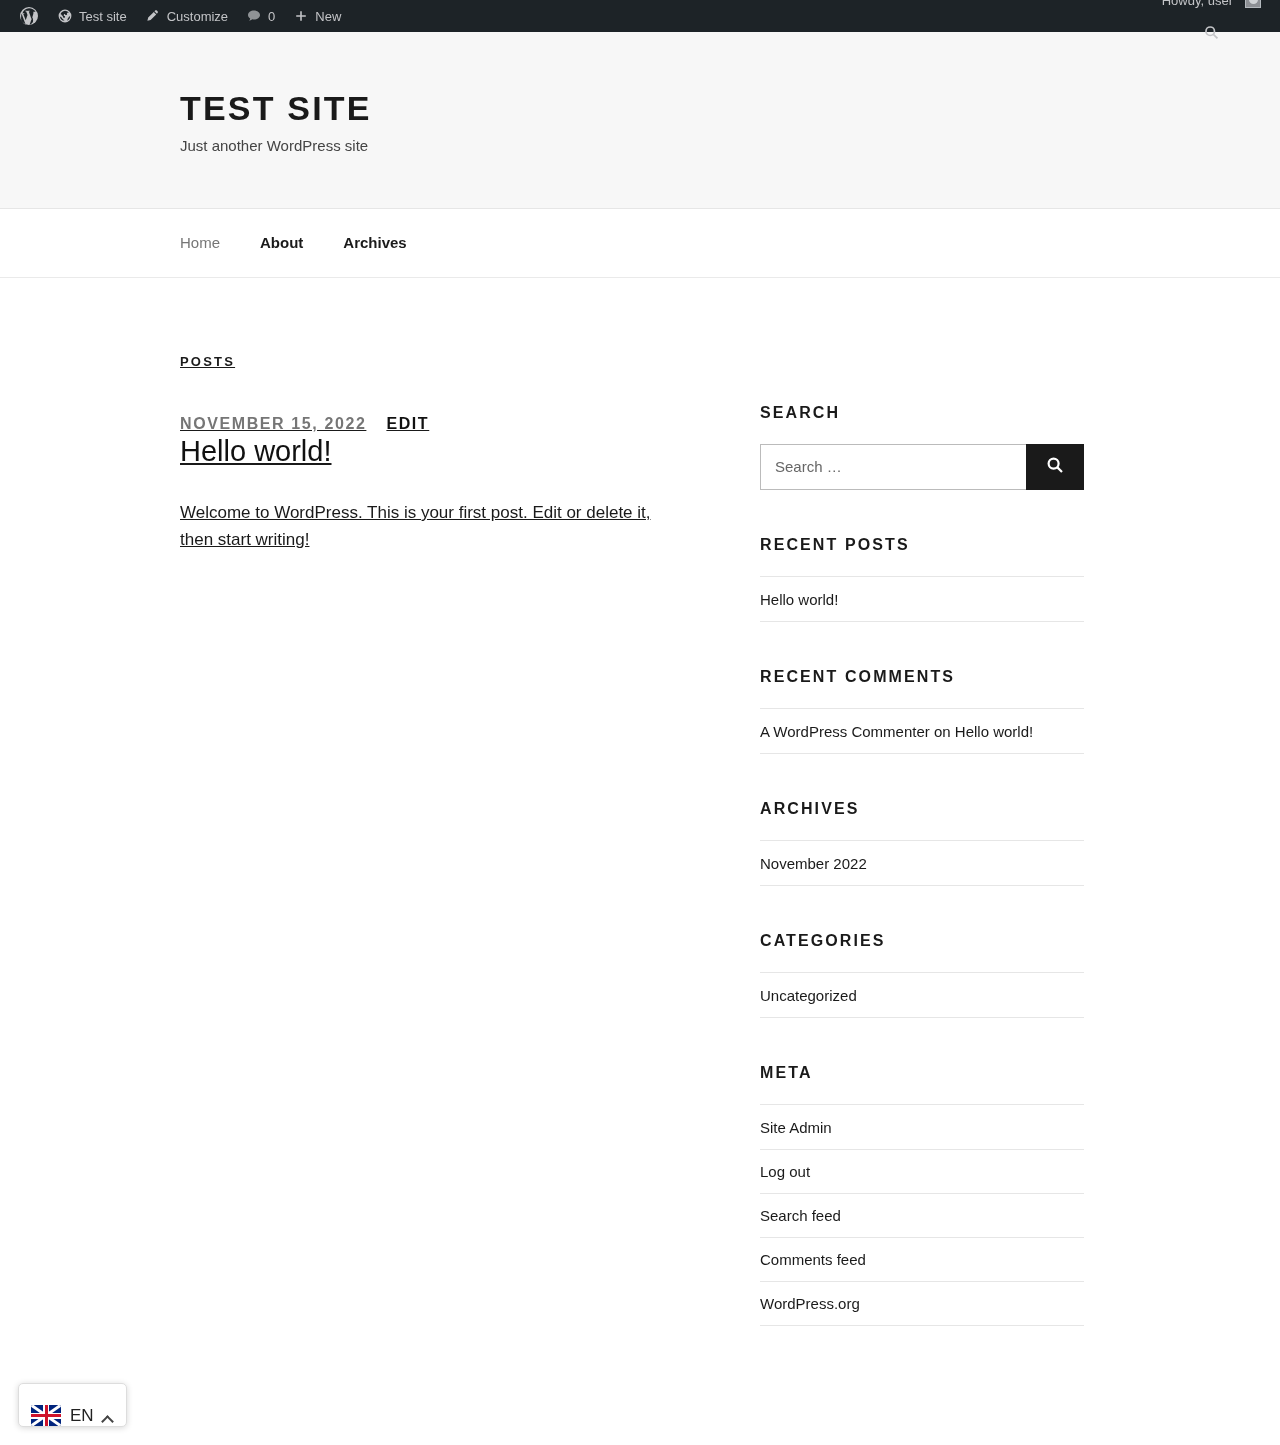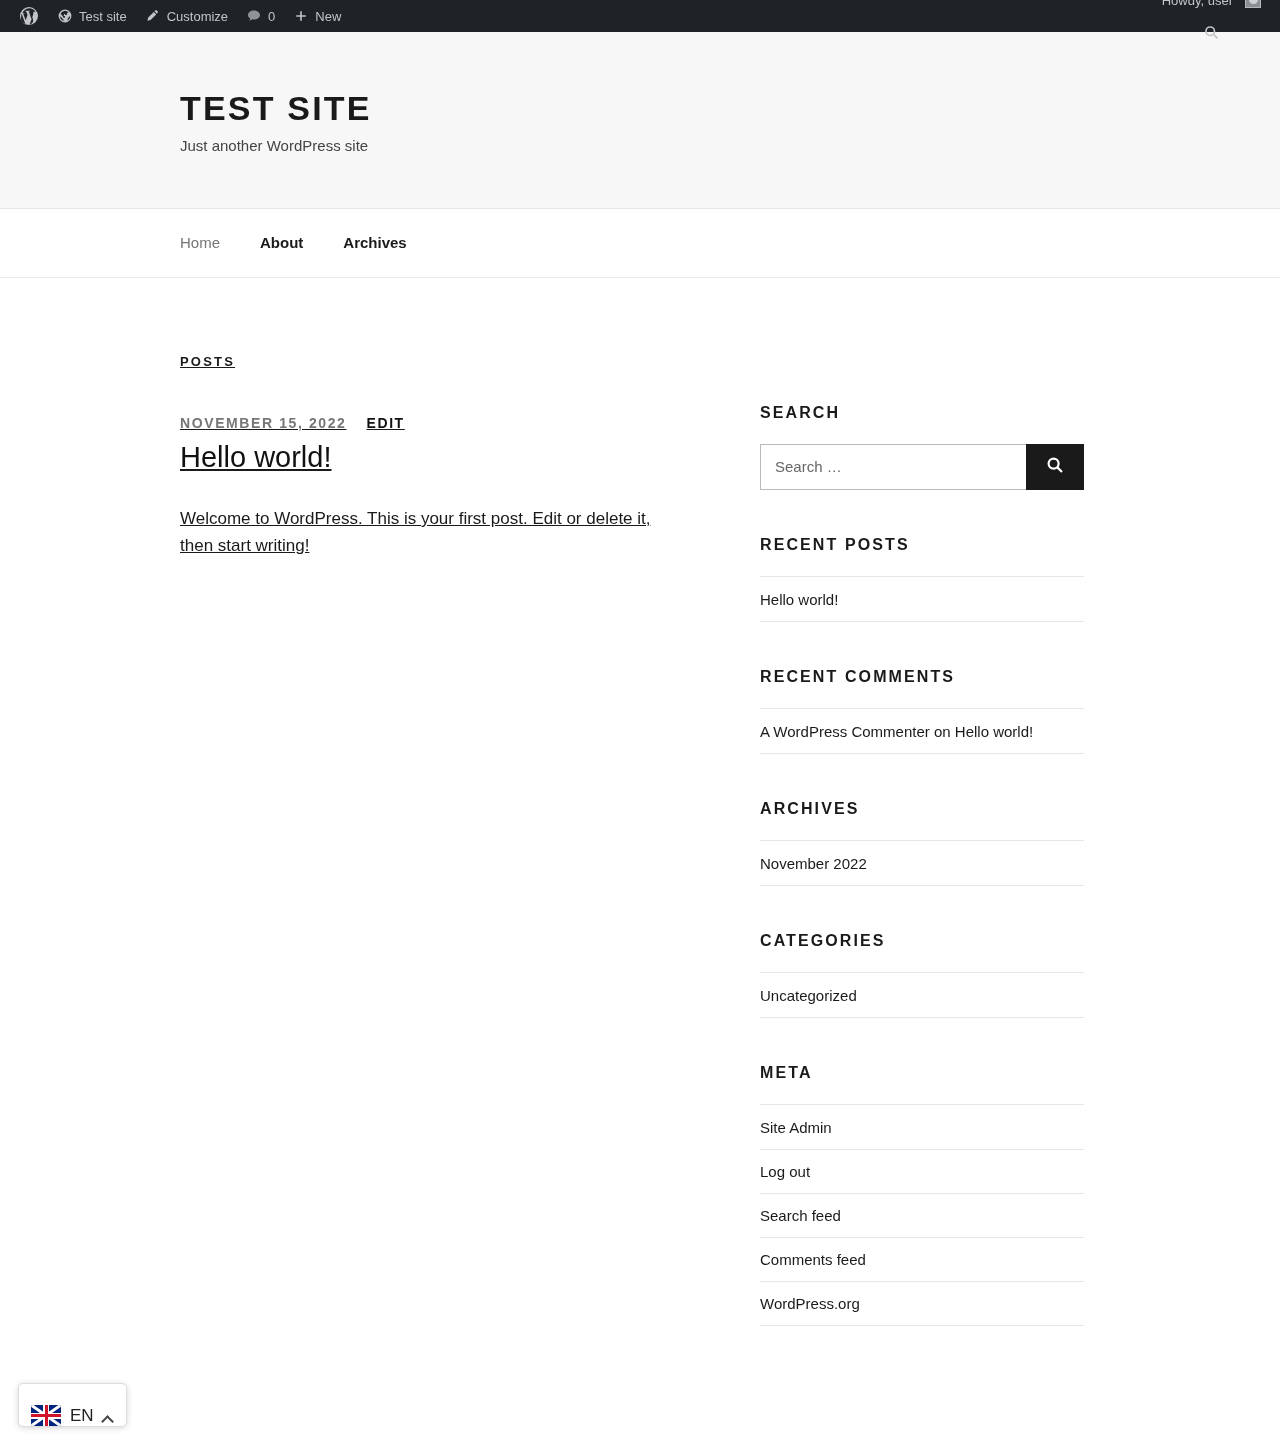--- a/index.html
+++ b/index.html
@@ -127,26 +127,26 @@
   }
   .section-kicker {
     font-size: 13px;
     font-weight: bold;
     letter-spacing: 2.2px;
     text-transform: uppercase;
     margin: 0 0 46px 0;
     color: #1a1a1a;
   }
   .post-meta {
-    font-size: 14px;
+    font-size: 16px;
     letter-spacing: 1.6px;
     text-transform: uppercase;
     font-weight: bold;
     color: #767676;
-    margin-bottom: 8px;
+    margin-bottom: 0;
     display: flex;
     gap: 20px;
     align-items: baseline;
     text-align: right;
   }
   .post-meta .edit-link { color: #111; text-decoration: none; }
   .post-title {
     font-size: 29px;
     font-weight: normal;
     margin: 0 0 30px 0;

